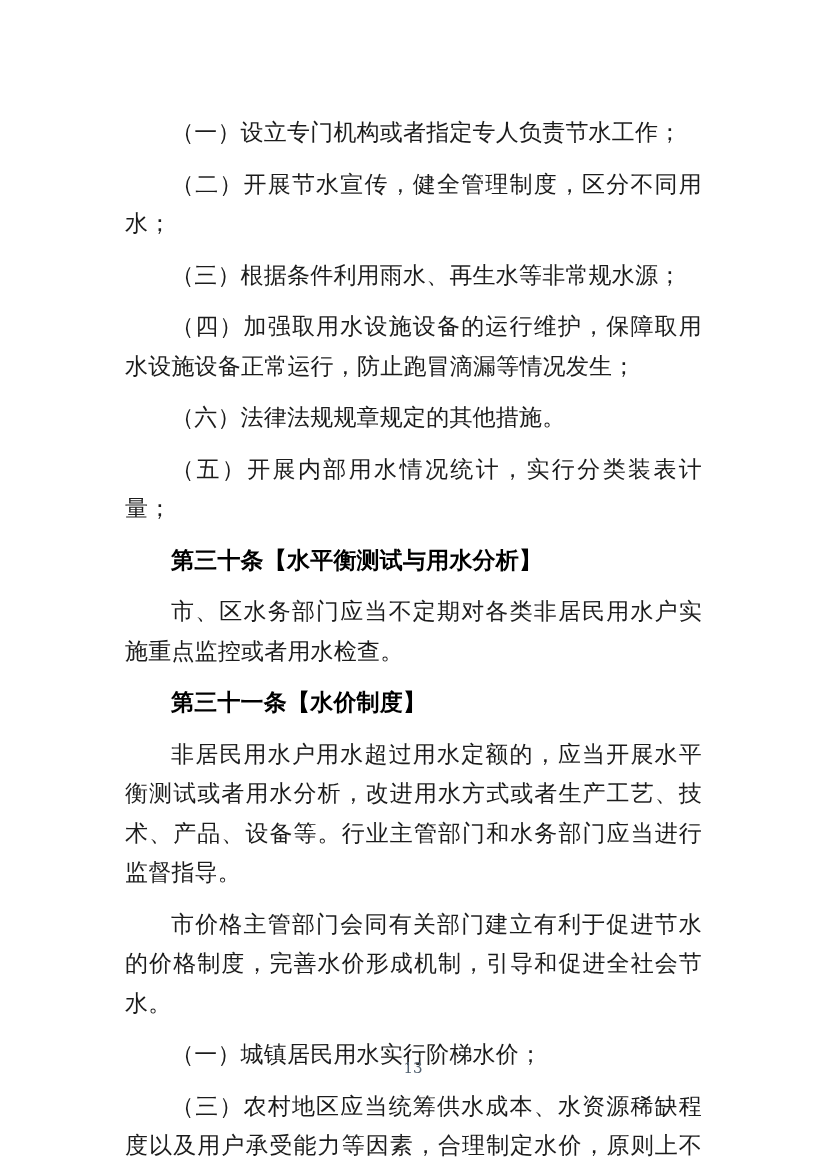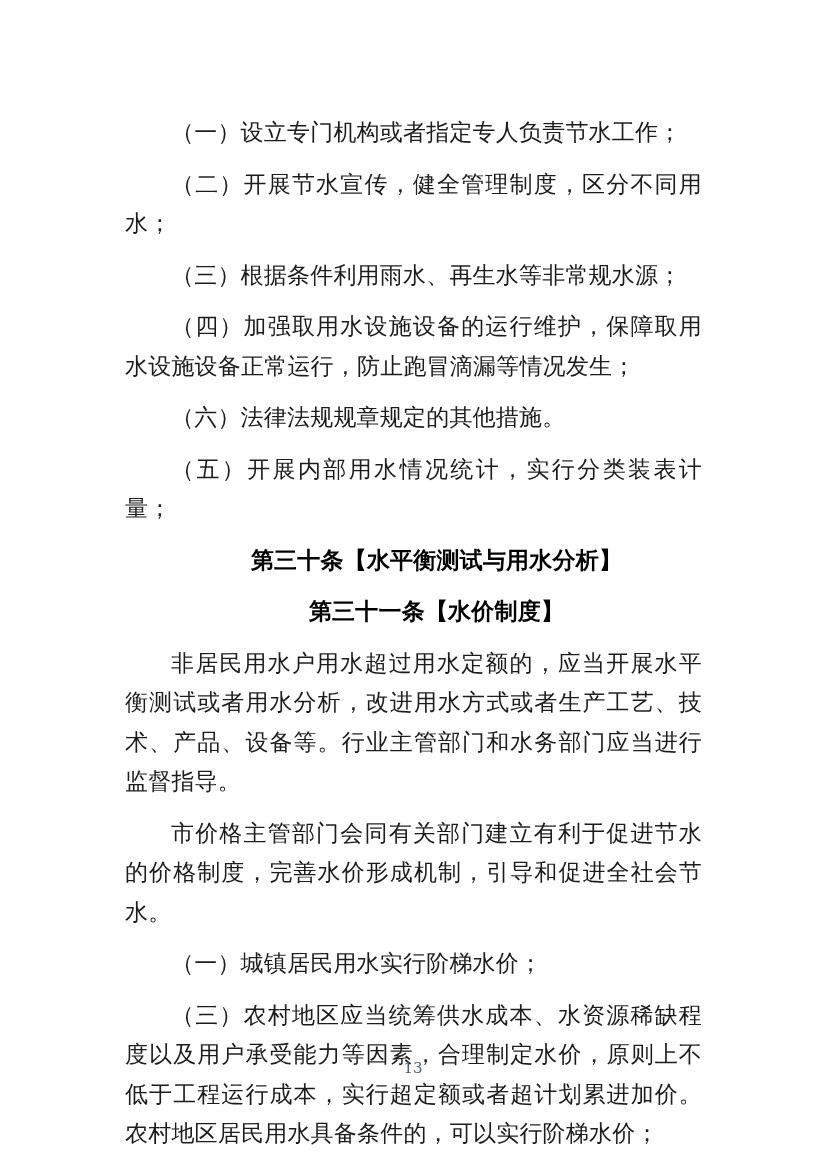--- a/index.html
+++ b/index.html
@@ -30,21 +30,21 @@
     color: #1c1c1c;
     text-align: justify;
     text-indent: 2em;
     font-family: "DejaVu Serif", serif;
     letter-spacing: 0.2px;
   }
   .heading {
     font-family: "Liberation Sans", "DejaVu Sans", sans-serif;
     font-weight: bold;
     color: #000000;
-    text-align: center;
+    text-align: left;
   }
   .footer {
     position: absolute;
     top: 1058px;
     left: 0;
     width: 100%;
     text-align: center;
   }
   .page-number {
     font-family: "DejaVu Serif", serif;
@@ -57,20 +57,21 @@
 
 <div class="page">
   <div class="content">
     <p class="para">（一）设立专门机构或者指定专人负责节水工作；</p>
     <p class="para">（二）开展节水宣传，健全管理制度，区分不同用水；</p>
     <p class="para">（三）根据条件利用雨水、再生水等非常规水源；</p>
     <p class="para">（四）加强取用水设施设备的运行维护，保障取用水设施设备正常运行，防止跑冒滴漏等情况发生；</p>
     <p class="para">（六）法律法规规章规定的其他措施。</p>
     <p class="para">（五）开展内部用水情况统计，实行分类装表计量；</p>
     <p class="para heading">第三十条【水平衡测试与用水分析】</p>
+    <p class="para">市、区水务部门应当不定期对各类非居民用水户实施重点监控或者用水检查。</p>
     <p class="para heading">第三十一条【水价制度】</p>
     <p class="para">非居民用水户用水超过用水定额的，应当开展水平衡测试或者用水分析，改进用水方式或者生产工艺、技术、产品、设备等。行业主管部门和水务部门应当进行监督指导。</p>
     <p class="para">市价格主管部门会同有关部门建立有利于促进节水的价格制度，完善水价形成机制，引导和促进全社会节水。</p>
     <p class="para">（一）城镇居民用水实行阶梯水价；</p>
     <p class="para">（三）农村地区应当统筹供水成本、水资源稀缺程度以及用户承受能力等因素，合理制定水价，原则上不低于工程运行成本，实行超定额或者超计划累进加价。农村地区居民用水具备条件的，可以实行阶梯水价；</p>
   </div>
   <div class="footer">
     <span class="page-number">13</span>
   </div>
 </div>

